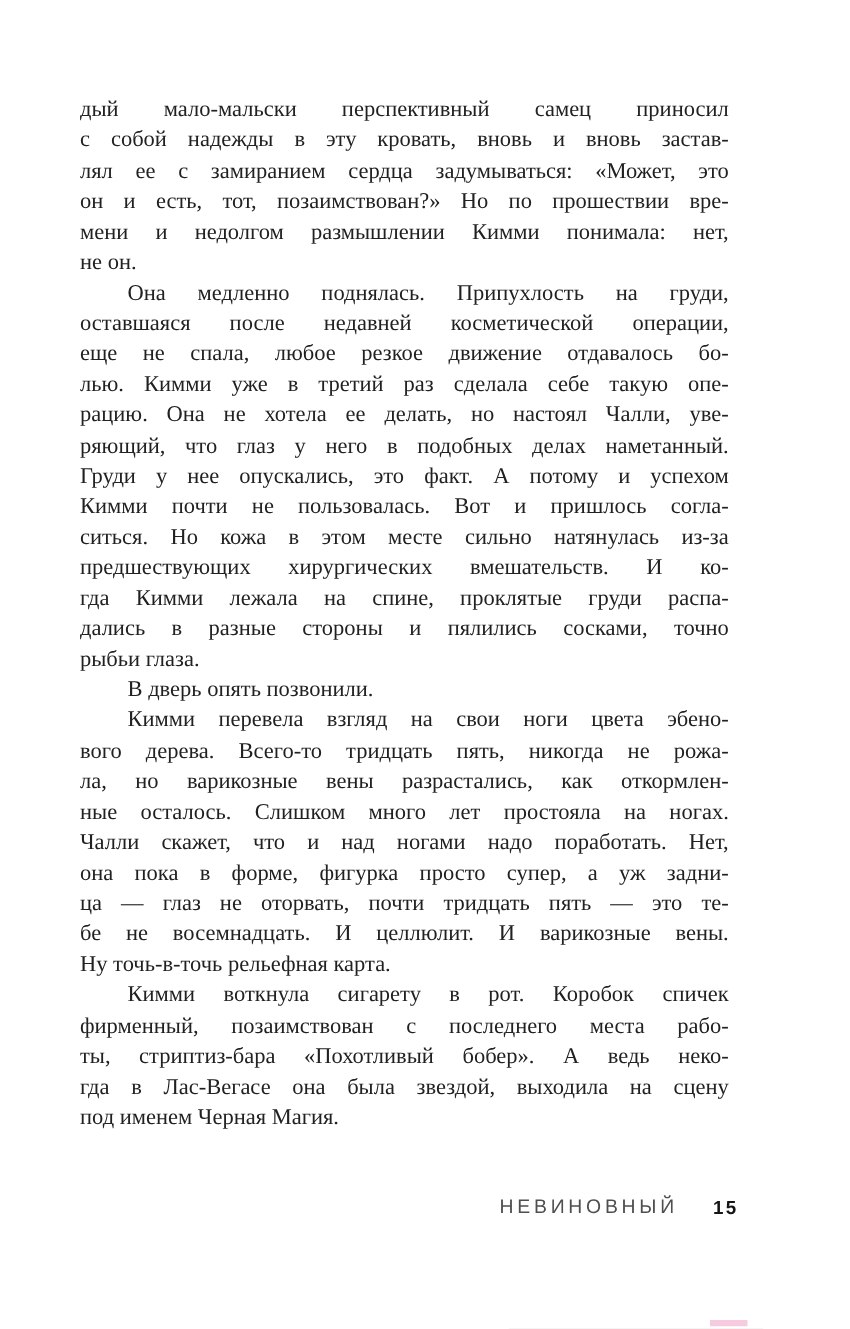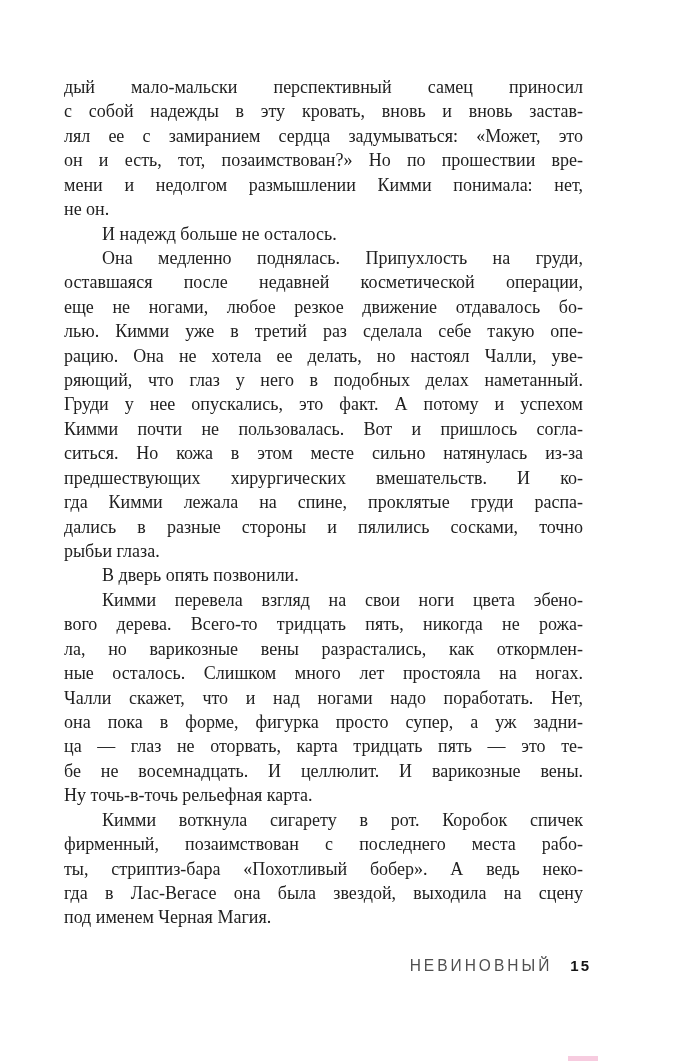--- a/index.html
+++ b/index.html
@@ -38,22 +38,22 @@
     text-align-last: left;
   }
   .line.indent {
     text-indent: 38px;
   }
   .footer {
     position: absolute;
     top: 957px;
     right: 89px;
     display: flex;
-    align-items: flex-start;
-    gap: 18px;
+    align-items: center;
+    gap: 28px;
     font-family: "Liberation Sans", "DejaVu Sans", sans-serif;
   }
   .running-title {
     font-size: 15.5px;
     font-weight: 400;
     letter-spacing: 3px;
     color: var(--footer-title, #4f4f4f);
     transform: scaleY(1.02);
   }
   .page-number {
@@ -79,26 +79,23 @@
   <main class="text-block">
       <div class="paragraph">
         <div class="line">дый мало-мальски перспективный самец приносил</div>
         <div class="line">с собой надежды в эту кровать, вновь и вновь застав-</div>
         <div class="line">лял ее с замиранием сердца задумываться: «Может, это</div>
         <div class="line">он и есть, тот, позаимствован?» Но по прошествии вре-</div>
         <div class="line">мени и недолгом размышлении Кимми понимала: нет,</div>
         <div class="line last">не он.</div>
       </div>
       <div class="paragraph">
-        <div class="line last indent">И надежд больше не осталось.</div>
-      </div>
-      <div class="paragraph">
         <div class="line indent">Она медленно поднялась. Припухлость на груди,</div>
         <div class="line">оставшаяся после недавней косметической операции,</div>
-        <div class="line">еще не ногами, любое резкое движение отдавалось бо-</div>
+        <div class="line">еще не спала, любое резкое движение отдавалось бо-</div>
         <div class="line">лью. Кимми уже в третий раз сделала себе такую опе-</div>
         <div class="line">рацию. Она не хотела ее делать, но настоял Чалли, уве-</div>
         <div class="line">ряющий, что глаз у него в подобных делах наметанный.</div>
         <div class="line">Груди у нее опускались, это факт. А потому и успехом</div>
         <div class="line">Кимми почти не пользовалась. Вот и пришлось согла-</div>
         <div class="line">ситься. Но кожа в этом месте сильно натянулась из-за</div>
         <div class="line">предшествующих хирургических вмешательств. И ко-</div>
         <div class="line">гда Кимми лежала на спине, проклятые груди распа-</div>
         <div class="line">дались в разные стороны и пялились сосками, точно</div>
         <div class="line last">рыбьи глаза.</div>
@@ -106,21 +103,21 @@
       <div class="paragraph">
         <div class="line last indent">В дверь опять позвонили.</div>
       </div>
       <div class="paragraph">
         <div class="line indent">Кимми перевела взгляд на свои ноги цвета эбено-</div>
         <div class="line">вого дерева. Всего-то тридцать пять, никогда не рожа-</div>
         <div class="line">ла, но варикозные вены разрастались, как откормлен-</div>
         <div class="line">ные осталось. Слишком много лет простояла на ногах.</div>
         <div class="line">Чалли скажет, что и над ногами надо поработать. Нет,</div>
         <div class="line">она пока в форме, фигурка просто супер, а уж задни-</div>
-        <div class="line">ца — глаз не оторвать, карта тридцать пять — это те-</div>
+        <div class="line">ца — глаз не оторвать, почти тридцать пять — это те-</div>
         <div class="line">бе не восемнадцать. И целлюлит. И варикозные вены.</div>
         <div class="line last">Ну точь-в-точь рельефная карта.</div>
       </div>
       <div class="paragraph">
         <div class="line indent">Кимми воткнула сигарету в рот. Коробок спичек</div>
         <div class="line">фирменный, позаимствован с последнего места рабо-</div>
         <div class="line">ты, стриптиз-бара «Похотливый бобер». А ведь неко-</div>
         <div class="line">гда в Лас-Вегасе она была звездой, выходила на сцену</div>
         <div class="line last">под именем Черная Магия.</div>
       </div>

